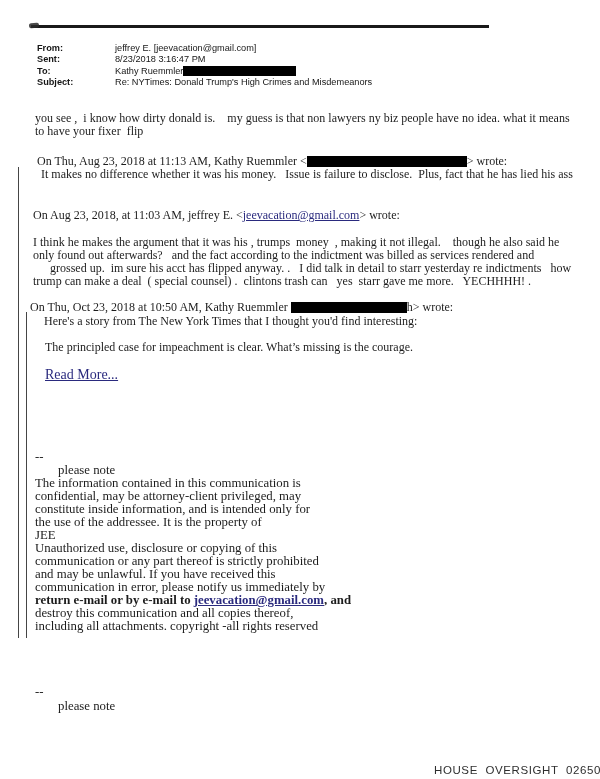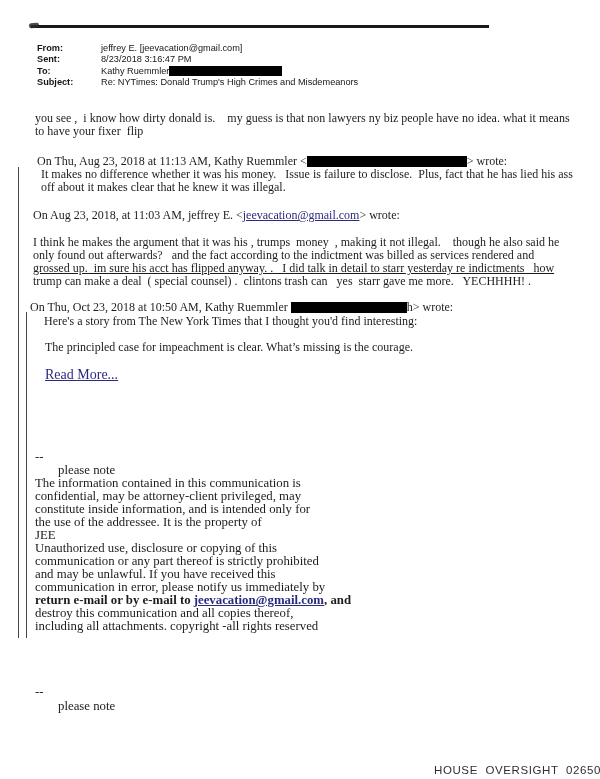--- a/index.html
+++ b/index.html
@@ -15,21 +15,21 @@
   .rule-cap {
     position:absolute; left:29px; top:23px; width:10px; height:4.5px;
     background:#2a2a2a; border-radius:2px; transform:rotate(-6deg); opacity:.85;
   }
   .hdr {
     position:absolute; left:37px; top:43px;
     font-family:"Liberation Sans", sans-serif; font-size:9.2px; line-height:11.4px;
     color:#161616;
   }
   .hdr-row { display:flex; white-space:pre; }
-  .hdr-label { width:64px; font-weight:bold; }
+  .hdr-label { width:78px; font-weight:bold; }
   .redact { display:inline-block; background:#000; }
   .redact-to { width:113px; height:10px; vertical-align:-1.5px; }
   .redact-a1 { width:160px; height:10.5px; vertical-align:-1.5px; }
   .redact-a3 { width:116px; height:10.5px; vertical-align:-1.5px; }
   .bl {
     position:absolute; white-space:pre; font-size:12px; line-height:13px;
     color:#1c1c1c;
   }
   .sl {
     position:absolute; white-space:pre; font-size:12.8px; line-height:13px;
@@ -75,27 +75,26 @@
 
   <div class="qbar qbar-1"></div>
   <div class="qbar qbar-2"></div>
 
   <div class="bl" style="left:35px; top:112px;">you see ,  i know how dirty donald is.    my guess is that non lawyers ny biz people have no idea. what it means</div>
   <div class="bl" style="left:35px; top:125px;">to have your fixer  flip</div>
 
   <div class="bl" style="left:37px; top:155px;"><span>On Thu, Aug 23, 2018 at 11:13 AM, Kathy Ruemmler &lt;</span><span class="redact redact-a1"></span><span>&gt; wrote:</span></div>
 
   <div class="bl" style="left:41px; top:168px;">It makes no difference whether it was his money.   Issue is failure to disclose.  Plus, fact that he has lied his ass</div>
-  <div class="bl" style="left:41px; top:181px;">off about it makes clear that he knew it was illegal.</div>
 
   <div class="bl" style="left:33px; top:209px;"><span>On Aug 23, 2018, at 11:03 AM, jeffrey E. &lt;</span><span class="lnk">jeevacation@gmail.com</span><span>&gt; wrote:</span></div>
 
   <div class="bl" style="left:33px; top:236px;">I think he makes the argument that it was his , trumps  money  , making it not illegal.    though he also said he</div>
   <div class="bl" style="left:33px; top:249px;">only found out afterwards?   and the fact according to the indictment was billed as services rendered and</div>
-  <div class="bl" style="left:33px; top:262px;text-decoration:underline;">grossed up.  im sure his acct has flipped anyway. .   I did talk in detail to starr yesterday re indictments   how</div>
+  <div class="bl" style="left:50px; top:262px;">grossed up.  im sure his acct has flipped anyway. .   I did talk in detail to starr yesterday re indictments   how</div>
   <div class="bl" style="left:33px; top:275px;">trump can make a deal  ( special counsel) .  clintons trash can   yes  starr gave me more.   YECHHHH! .</div>
 
   <div class="bl" style="left:30px; top:301px;"><span>On Thu, Oct 23, 2018 at 10:50 AM, Kathy Ruemmler </span><span class="redact redact-a3"></span><span>h&gt; wrote:</span></div>
 
   <div class="bl" style="left:44px; top:315px;">Here's a story from The New York Times that I thought you'd find interesting:</div>
   <div class="bl" style="left:45px; top:341px;">The principled case for impeachment is clear. What’s missing is the courage.</div>
   <div class="bl lnk-sm" style="left:45px; top:368px;"><span class="lnk">Read More...</span></div>
 
   <div class="sl" style="left:35px; top:451px;">--</div>
   <div class="sl" style="left:58px; top:464px;">please note</div>

